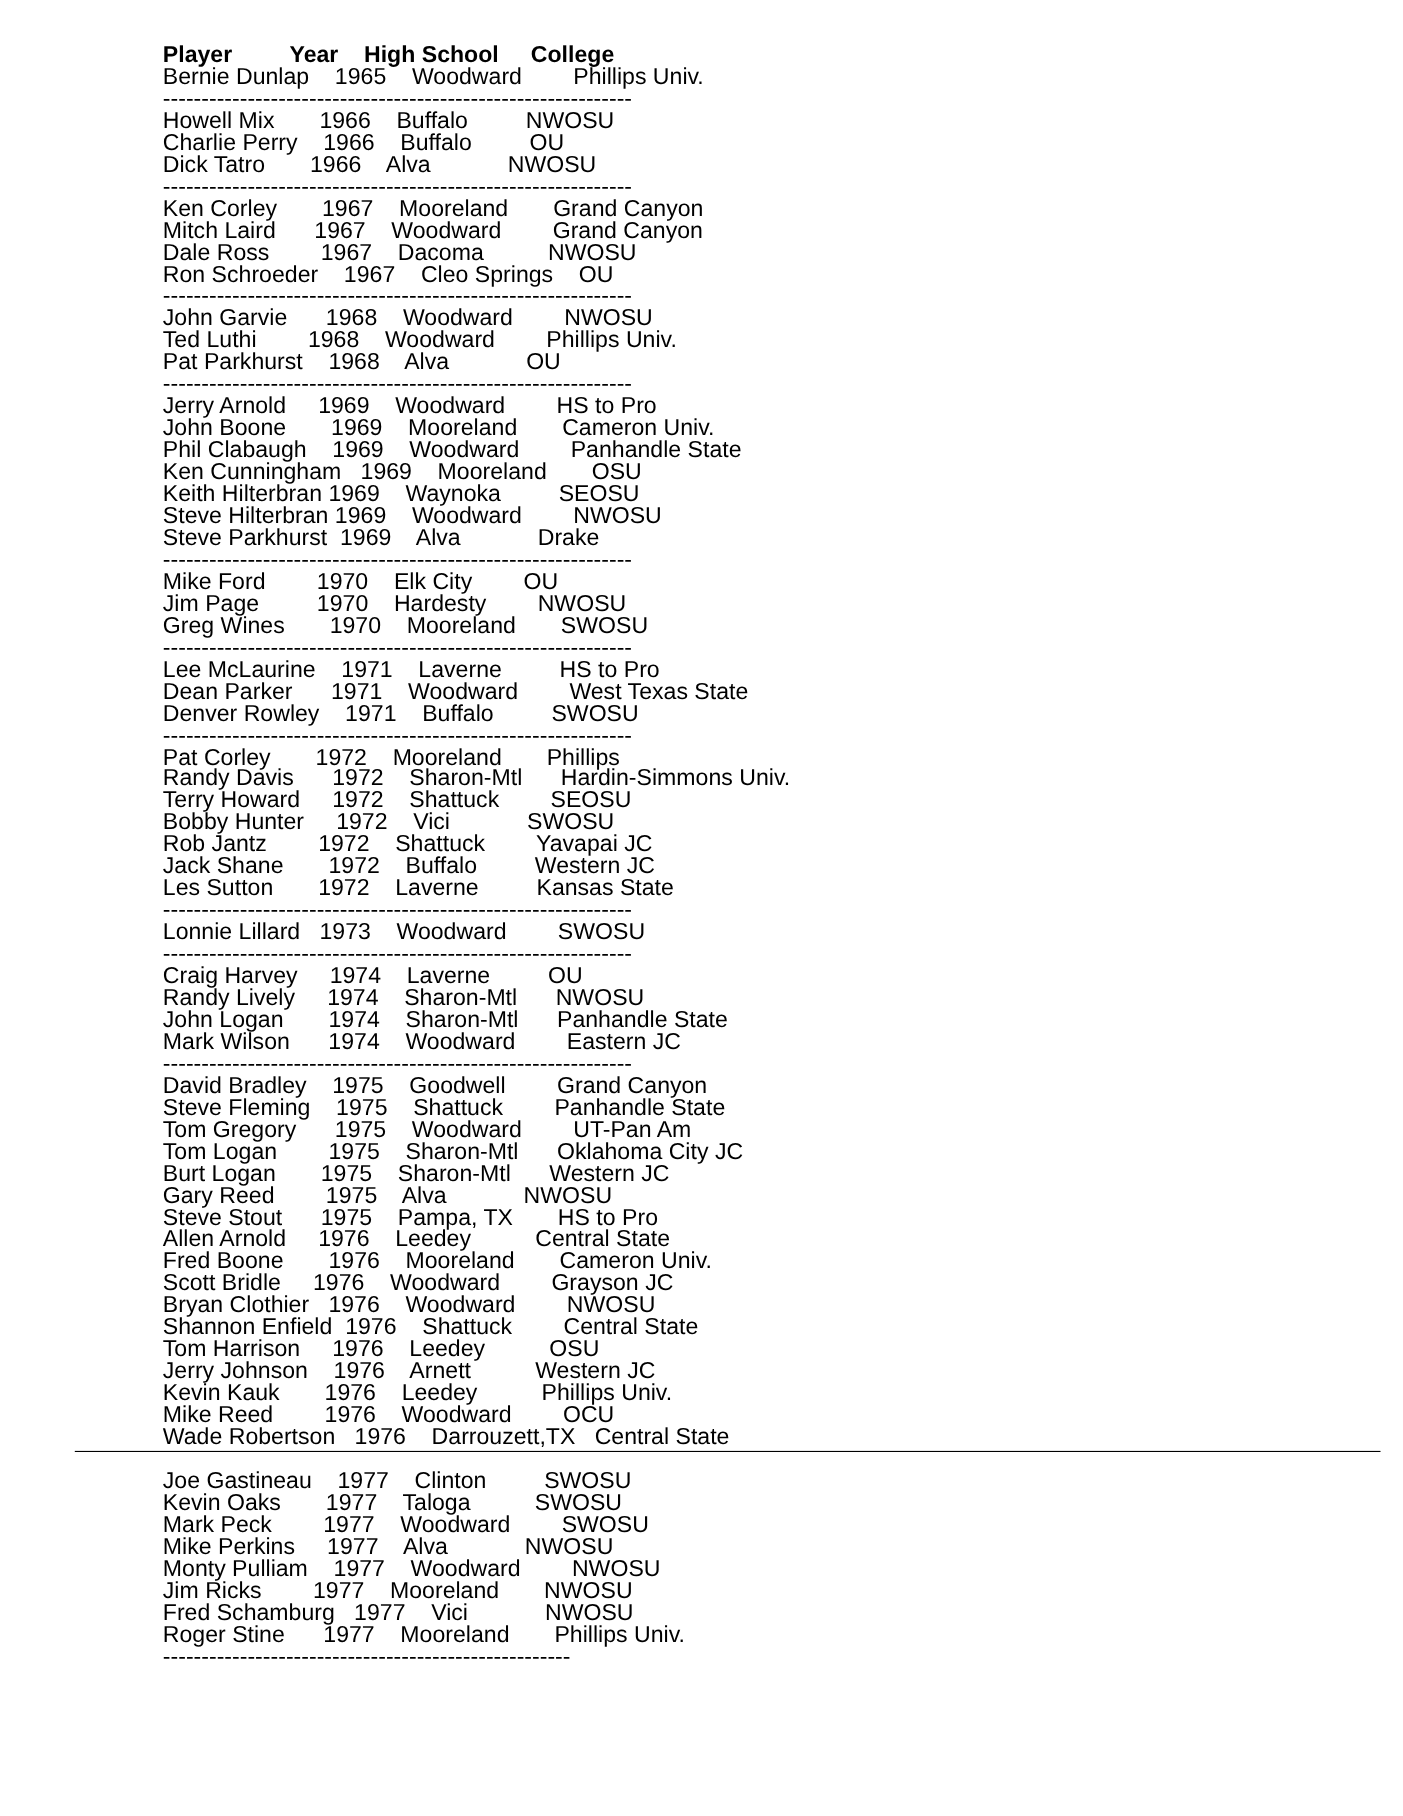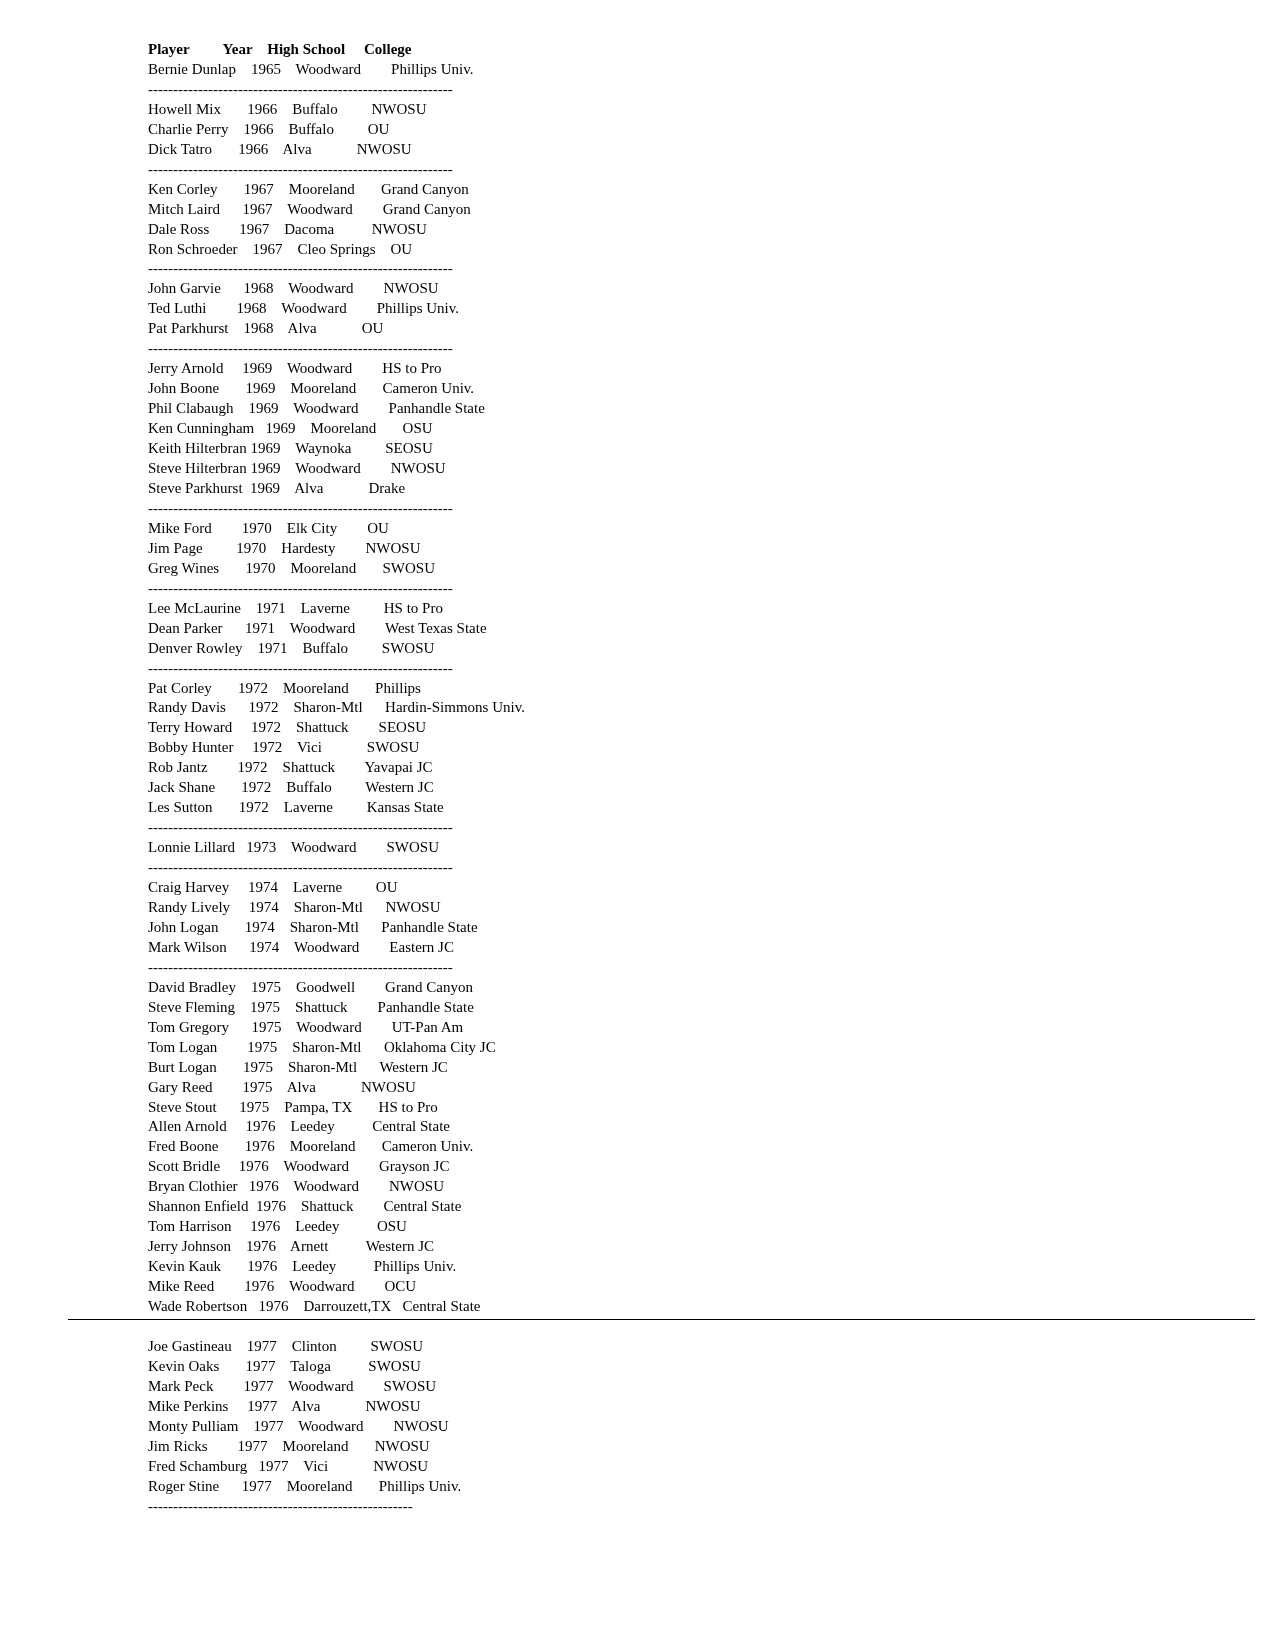--- a/index.html
+++ b/index.html
@@ -16,22 +16,22 @@
   #page {
     position: relative;
     width: 1275px;
     height: 1651px;
     box-sizing: border-box;
     padding: 40px 0 0 0;
   }
   .listing {
     margin: 0;
     padding: 0 0 0 148px;
-    font-family: Liberation Serif, serif;
-    font-size: 15px;
+    font-family: Liberation Sans, sans-serif;
+    font-size: 21px;
     line-height: 19.95px;
     white-space: pre;
     letter-spacing: 0px;
   }
   .row {
     white-space: pre;
   }
   .head {
     font-weight: bold;
   }

